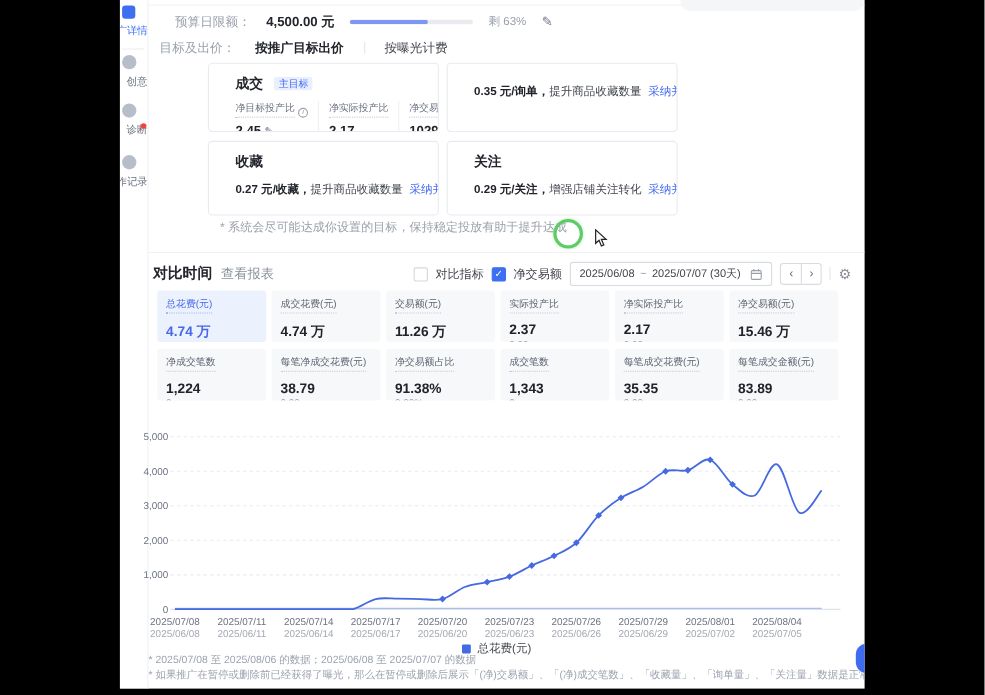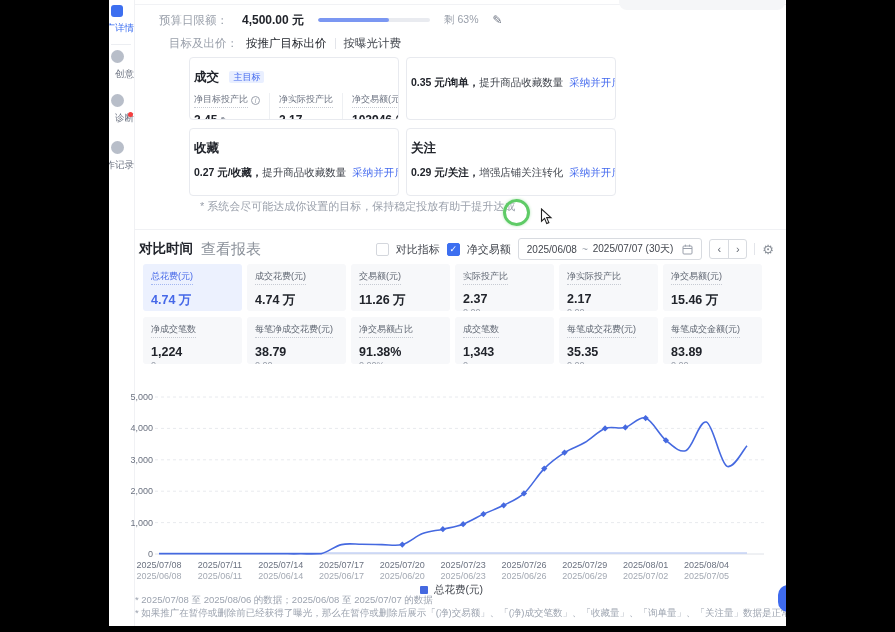--- a/index.html
+++ b/index.html
@@ -21,49 +21,49 @@
   .top-pill{position:absolute;left:510px;top:-7px;width:166px;height:17px;border-radius:8px;background:#f5f6f8}
 
   .row{position:absolute;display:flex;align-items:center}
   .budget-row{left:50px;top:12px;height:16px;gap:14px}
   .lbl{font-size:11.5px;color:#9aa0ab}
   .budget-val{font-size:12px;font-weight:bold}
   .progress{width:112px;height:4px;border-radius:2px;background:#e9ebf0;overflow:hidden}
   .progress .fill{display:block;height:100%;background:#7b97f2;border-radius:2px}
   .rem{font-size:10.5px;color:#9aa0ab}
   .pencil{font-size:12px;color:#6b7280;cursor:pointer;line-height:1}
-  .goals-row{left:60px;top:35px;height:16px;gap:8px}
+  .goals-row{left:36px;top:35px;height:16px;gap:18px}
   .tab{font-size:11.5px;color:#42464e;cursor:pointer}
-  .tab.active{font-weight:normal;color:#21242b}
+  .tab.active{font-weight:bold;color:#21242b}
   .tab-sep{width:1px;height:11px;background:#e3e5ea}
 
   .cards{position:absolute;left:80px;top:57px;display:grid;grid-template-columns:210px 210px;grid-template-rows:63px 68px;gap:8px 7px}
-  .card{border:1px solid #e8eaef;border-radius:4px;background:#fff;padding:9px 4px;overflow:hidden}
+  .card{border:1px solid #e8eaef;border-radius:4px;background:#fff;padding:9px 24px;overflow:hidden}
   .card-title{font-size:12.5px;font-weight:bold}
   .badge{font-size:9px;color:#4268ee;background:#e9efff;border-radius:2px;padding:1px 4px;margin-left:6px;vertical-align:1px}
   .stats{display:flex;margin-top:7px}
   .stat{padding-right:9px}
   .stat + .stat{border-left:1px solid #eef0f3;padding-left:9px}
-  .stat-lbl{font-size:9px;color:#6b7280;white-space:nowrap;display:flex;align-items:center}
+  .stat-lbl{font-size:9px;color:#6b7280;white-space:nowrap;display:flex;align-items:flex-end}
   .dotted{border-bottom:1px dotted #c7cbd3;padding-bottom:1px}
   .info-ico{display:inline-flex;width:9px;height:9px;border:1px solid #9aa0ab;border-radius:50%;font-size:7px;color:#9aa0ab;align-items:center;justify-content:center;margin-left:3px;font-style:italic}
   .stat-val{font-size:12px;font-weight:bold;margin-top:5px;white-space:nowrap}
   .pencil.sm{font-size:10px;margin-left:3px;color:#6b7280}
   .sug-line{margin-top:9px;font-size:10.5px;color:#42464e;white-space:nowrap}
   .sug-price{font-weight:bold;color:#21242b}
   .sug-link{color:#4268ee;margin-left:6px;cursor:pointer}
 
   .note{position:absolute;left:91px;top:199px;font-size:11px;color:#9aa0ab}
   .cursor-ring{position:absolute;left:394px;top:199px;width:27px;height:27px;border:3px solid #5ecb66;border-radius:50%;box-shadow:0 0 3px rgba(94,203,102,.45)}
   .cursor-arrow{position:absolute;left:431px;top:208px}
   .sect-divider{position:absolute;left:26px;right:0;top:229px;height:1px;background:#f0f1f4}
 
   .trends-header{position:absolute;left:30px;right:12px;top:236px;height:26px;display:flex;align-items:center}
   .t-title{font-size:13.5px;font-weight:bold}
-  .t-link{font-size:15px;color:#8a9099;margin-left:8px;cursor:pointer}
+  .t-link{font-size:12px;color:#8a9099;margin-left:8px;cursor:pointer}
   .t-controls{margin-left:auto;display:flex;align-items:center;gap:7px}
   .cb{width:13px;height:13px;border:1px solid #d4d7dd;border-radius:2px;background:#fff;display:inline-flex;align-items:center;justify-content:center;font-size:9px;color:#fff;cursor:pointer;line-height:1}
   .cb.checked{background:#3d6ff0;border-color:#3d6ff0}
   .cb-lbl{font-size:11px;color:#42464e}
   .datebox{display:inline-flex;align-items:center;gap:5px;border:1px solid #d8dbe0;border-radius:3px;padding:3px 8px;font-size:10px;color:#42464e;cursor:pointer;white-space:nowrap}
   .navgrp{display:inline-flex;border:1px solid #d8dbe0;border-radius:3px;overflow:hidden}
   .navbtn{width:18px;height:18px;display:flex;align-items:center;justify-content:center;font-size:11px;color:#646a73;cursor:pointer}
   .navbtn + .navbtn{border-left:1px solid #d8dbe0}
   .vsep{width:1px;height:12px;background:#e3e5ea}
   .gear{font-size:13px;color:#8a9099;cursor:pointer;line-height:1}

